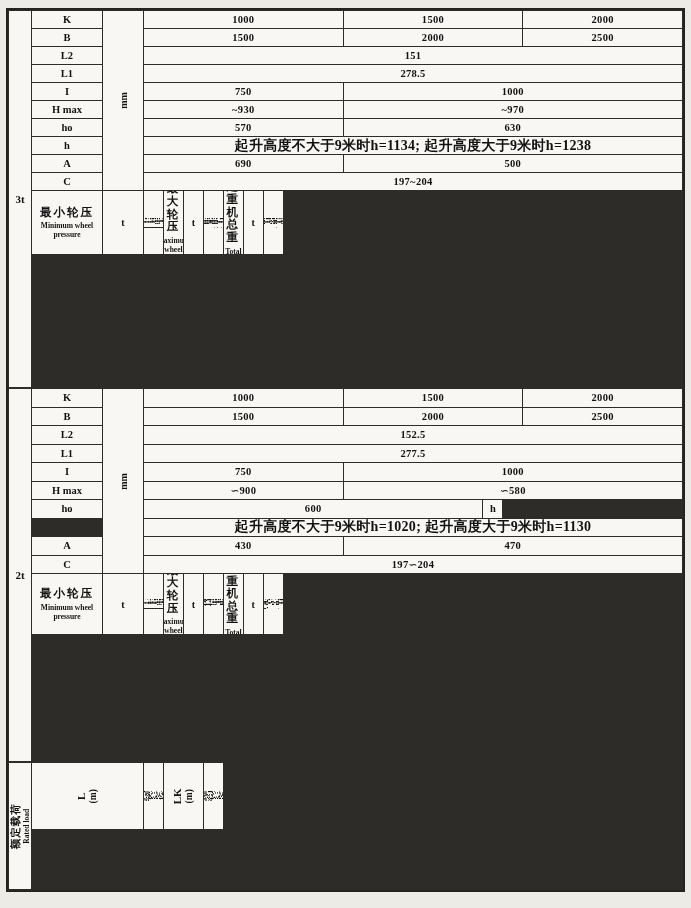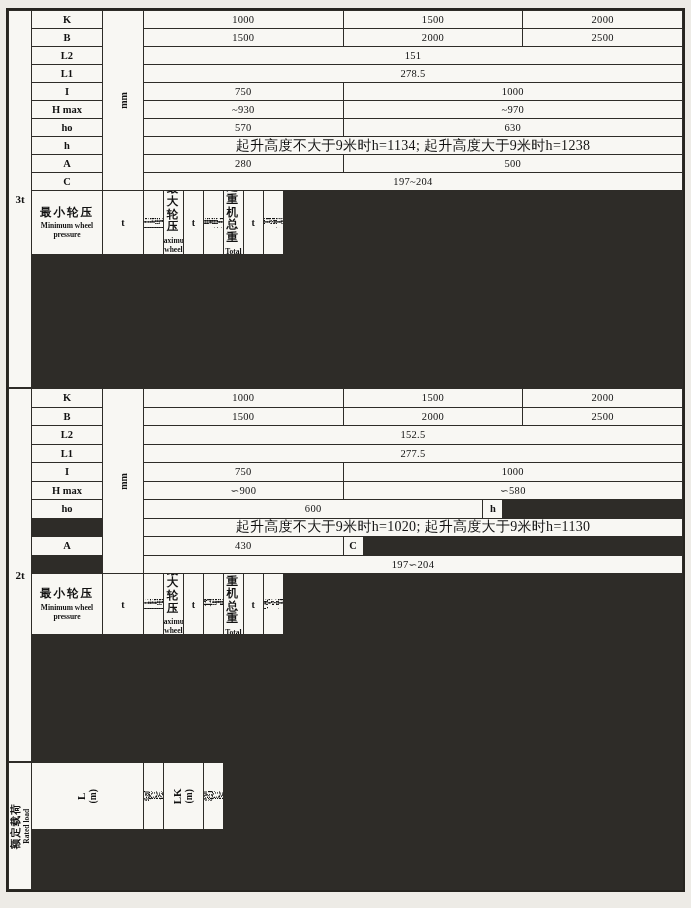--- a/index.html
+++ b/index.html
@@ -26,21 +26,21 @@
   }
   .rep { display:contents; }
   .gc { grid-row:span 13; font-size:11px; font-weight:bold; }
   .gcb { grid-row:span 2; }
   .mm { grid-row:span 10; }
   .s8 { grid-column:span 8; } .s9 { grid-column:span 9; }
   .s10 { grid-column:span 10; } .s17 { grid-column:span 17; }
   .s27 { grid-column:span 27; }
   .bl { grid-column:span 2; }
   .pl { font-size:10.5px; font-weight:bold; }
-  .pv { font-size:10.5px; font-weight:normal; letter-spacing:.3px; }
+  .pv { font-size:10.5px; font-weight:bold; letter-spacing:.3px; }
   .note { font-size:14px; }
   .rot { transform:rotate(-90deg); white-space:nowrap; }
   .unit { font-size:10px; font-weight:bold; }
   .wl { flex-direction:column; line-height:1.1; padding:2px; }
   .cn { font-size:11.5px; font-weight:bold; letter-spacing:2px; }
   .en { font-size:7.5px; font-weight:bold; margin-top:3px; line-height:1.2; }
   .vcell span { font-size:9px; font-weight:bold; letter-spacing:.2px; }
   .rlab { text-align:center; line-height:1.2; }
   .rlab .l1 { font-size:11px; font-weight:bold; }
   .rlab .l2 { font-size:9.5px; font-weight:bold; }
@@ -84,21 +84,21 @@
     <div class="pv s17">~970</div>
 
     <div class="pl">ho</div>
     <div class="pv s10">570</div>
     <div class="pv s17">630</div>
 
     <div class="pl">h</div>
     <div class="pv s27 note">起升高度不大于9米时h=1134; 起升高度大于9米时h=1238</div>
 
     <div class="pl">A</div>
-    <div class="pv s10">280</div>
+    <div class="pv s10">690</div>
     <div class="pv s17">500</div>
 
     <div class="pl">C</div>
     <div class="pv s27">197~204</div>
 
     <div class="wl">
       <div class="cn">最小轮压</div>
       <div class="en">Minimum wheel pressure</div>
     </div>
     <div class="unit">t</div>
@@ -396,20 +396,21 @@
     <div class="pv s17">∽580</div>
 
     <div class="pl">ho</div>
     <div class="pv s17">600</div>
 
     <div class="pl">h</div>
     <div class="pv s27 note">起升高度不大于9米时h=1020; 起升高度大于9米时h=1130</div>
 
     <div class="pl">A</div>
     <div class="pv s10">430</div>
+    <div class="pv s17">470</div>
 
     <div class="pl">C</div>
     <div class="pv s27">197∽204</div>
 
     <div class="wl">
       <div class="cn">最小轮压</div>
       <div class="en">Minimum wheel pressure</div>
     </div>
     <div class="unit">t</div>
     <div class="rep">

